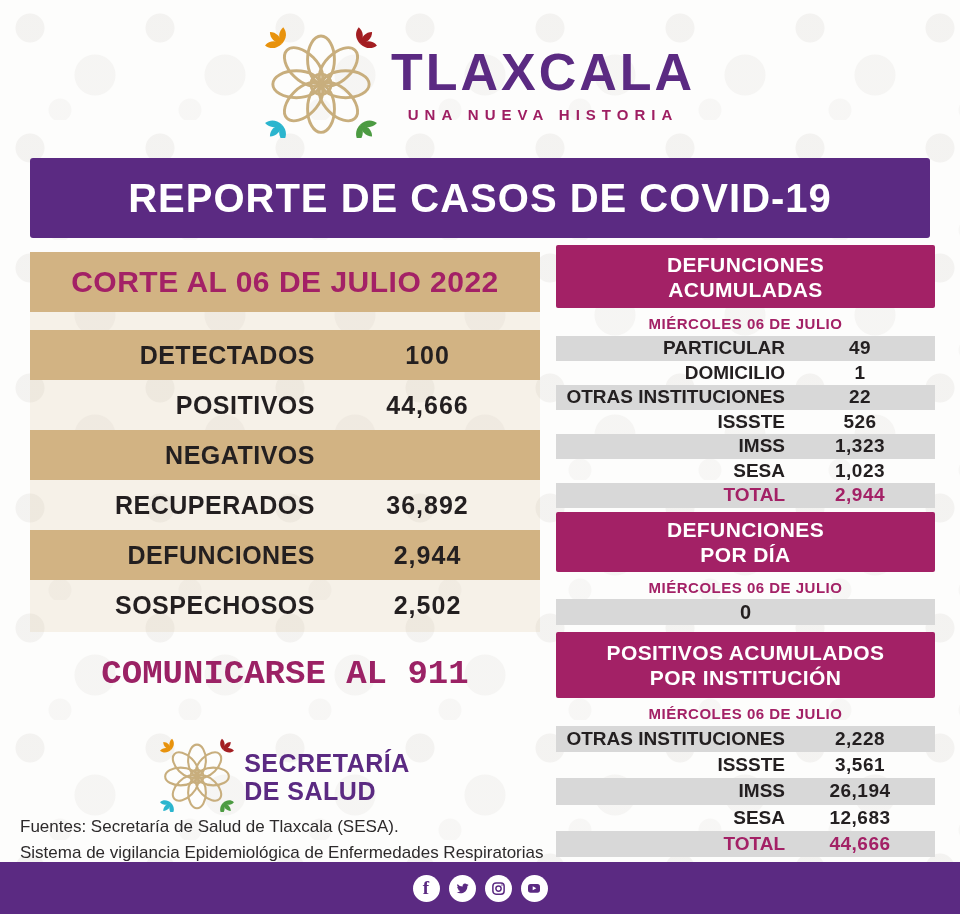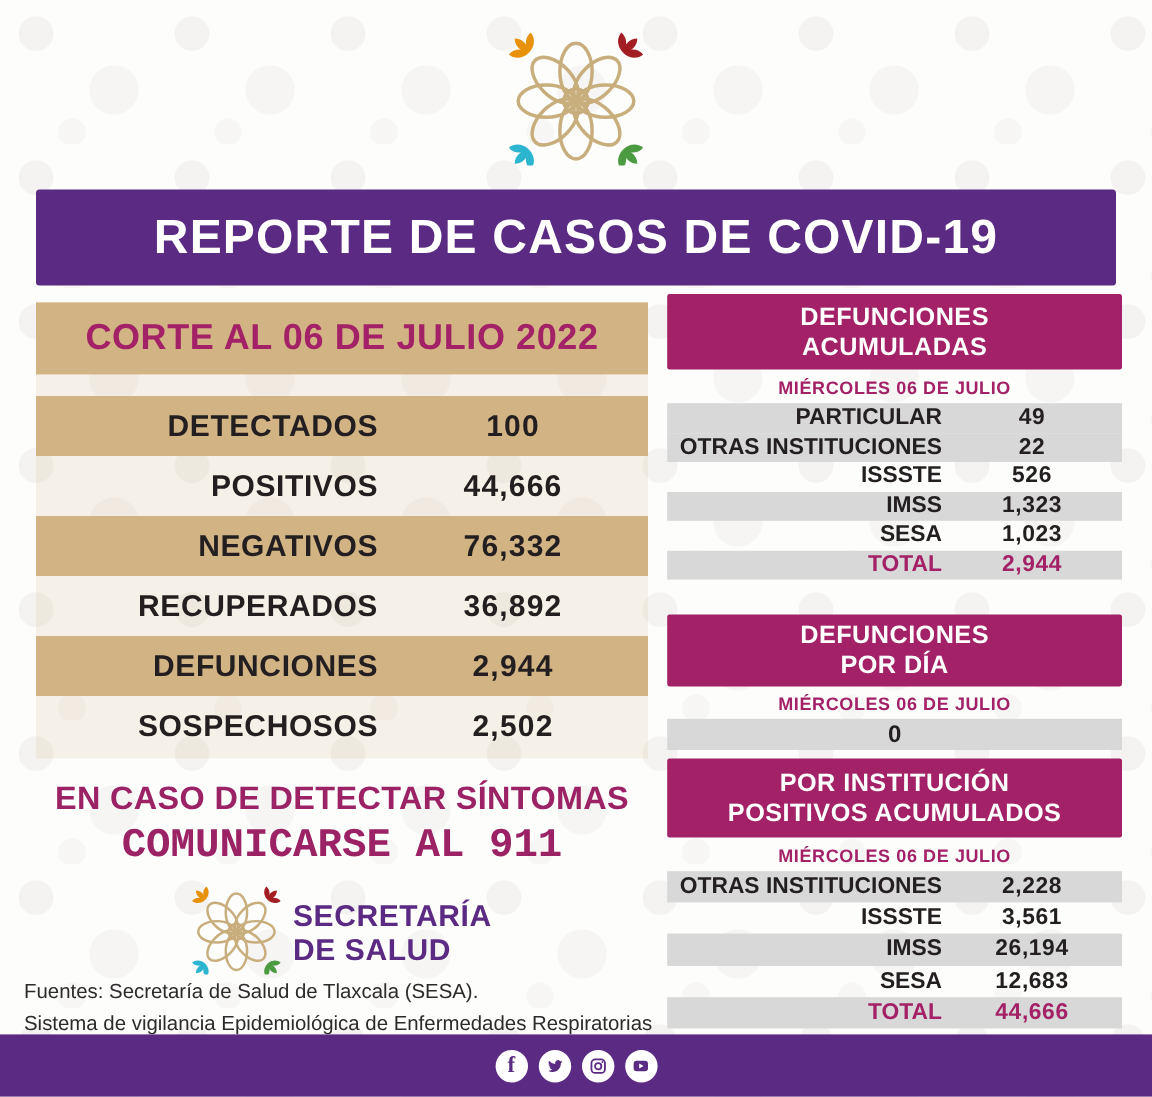--- a/index.html
+++ b/index.html
@@ -110,58 +110,60 @@
           <path d="M0 0 C-4 -5,-4 -11,0 -15 C4 -11,4 -5,0 0 Z" transform="rotate(-50)"></path>
           <path d="M0 0 C-4 -5,-4 -11,0 -15 C4 -11,4 -5,0 0 Z" transform="rotate(50)"></path>
         </g>
         <g fill="#4c9b42" transform="translate(85,88) rotate(135)">
           <path d="M0 0 C-4 -5,-4 -11,0 -15 C4 -11,4 -5,0 0 Z"></path>
           <path d="M0 0 C-4 -5,-4 -11,0 -15 C4 -11,4 -5,0 0 Z" transform="rotate(-50)"></path>
           <path d="M0 0 C-4 -5,-4 -11,0 -15 C4 -11,4 -5,0 0 Z" transform="rotate(50)"></path>
         </g>
       </svg>
     </span>
+    <div class="brand-text">
+      <div class="brand-name">TLAXCALA</div>
+      <div class="brand-tag">UNA NUEVA HISTORIA</div>
+    </div>
   </div>
 
   <div class="banner">
     <div class="banner-title">REPORTE DE CASOS DE COVID-19</div>
   </div>
 
   <div class="summary">
     <div class="summary-title">CORTE AL 06 DE JULIO 2022</div>
     <div class="sum-rows">
       <div class="sum-row stripe">
         <div class="sum-label">DETECTADOS</div>
         <div class="sum-value">100</div>
       </div>
       <div class="sum-row">
         <div class="sum-label">POSITIVOS</div>
         <div class="sum-value">44,666</div>
       </div>
       <div class="sum-row stripe">
         <div class="sum-label">NEGATIVOS</div>
-        <div class="sum-value">76,332</div>
       </div>
       <div class="sum-row">
         <div class="sum-label">RECUPERADOS</div>
         <div class="sum-value">36,892</div>
       </div>
       <div class="sum-row stripe">
         <div class="sum-label">DEFUNCIONES</div>
         <div class="sum-value">2,944</div>
       </div>
       <div class="sum-row">
         <div class="sum-label">SOSPECHOSOS</div>
         <div class="sum-value">2,502</div>
       </div>
     </div>
   </div>
 
   <div class="notice">
-    <div class="notice-l1">EN CASO DE DETECTAR SÍNTOMAS</div>
     <div class="notice-l2">COMUNICARSE AL 911</div>
   </div>
 
   <div class="salud">
     <span>
       <svg width="74" height="74" viewBox="0 0 100 100">
         <g stroke="#c8ae7d" stroke-width="2.8" fill="none">
           <ellipse cx="50" cy="30" rx="12" ry="21"></ellipse>
           <ellipse cx="50" cy="30" rx="12" ry="21" transform="rotate(45,50,52)"></ellipse>
           <ellipse cx="50" cy="30" rx="12" ry="21" transform="rotate(90,50,52)"></ellipse>
@@ -208,20 +210,24 @@
   <div class="rt-box" style="top:245px; height:63px;">
     <div class="rt-box-line">DEFUNCIONES</div>
     <div class="rt-box-line">ACUMULADAS</div>
   </div>
   <div class="rt-date" style="top:315px;">MIÉRCOLES 06 DE JULIO</div>
   <div class="rt-table t1" style="top:336px;">
     <div class="t-row shade">
       <div class="t-label">PARTICULAR</div>
       <div class="t-value">49</div>
     </div>
+    <div class="t-row">
+      <div class="t-label">DOMICILIO</div>
+      <div class="t-value">1</div>
+    </div>
     <div class="t-row shade">
       <div class="t-label">OTRAS INSTITUCIONES</div>
       <div class="t-value">22</div>
     </div>
     <div class="t-row">
       <div class="t-label">ISSSTE</div>
       <div class="t-value">526</div>
     </div>
     <div class="t-row shade">
       <div class="t-label">IMSS</div>
@@ -238,22 +244,22 @@
   </div>
 
   <div class="rt-box" style="top:512px; height:60px;">
     <div class="rt-box-line">DEFUNCIONES</div>
     <div class="rt-box-line">POR DÍA</div>
   </div>
   <div class="rt-date" style="top:579px;">MIÉRCOLES 06 DE JULIO</div>
   <div class="day-zero">0</div>
 
   <div class="rt-box" style="top:632px; height:66px;">
+    <div class="rt-box-line">POSITIVOS ACUMULADOS</div>
     <div class="rt-box-line">POR INSTITUCIÓN</div>
-    <div class="rt-box-line">POSITIVOS ACUMULADOS</div>
   </div>
   <div class="rt-date" style="top:705px;">MIÉRCOLES 06 DE JULIO</div>
   <div class="rt-table t2" style="top:726px;">
     <div class="t-row shade">
       <div class="t-label">OTRAS INSTITUCIONES</div>
       <div class="t-value">2,228</div>
     </div>
     <div class="t-row">
       <div class="t-label">ISSSTE</div>
       <div class="t-value">3,561</div>

